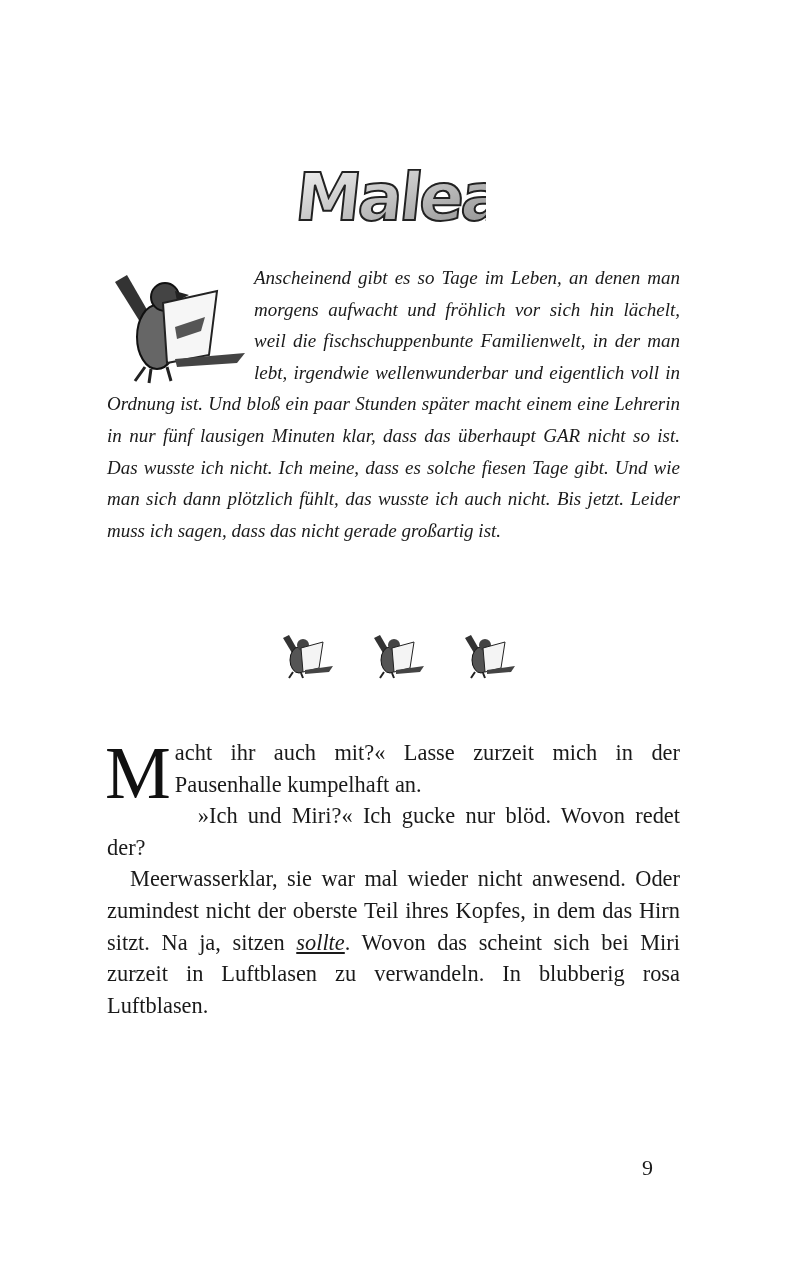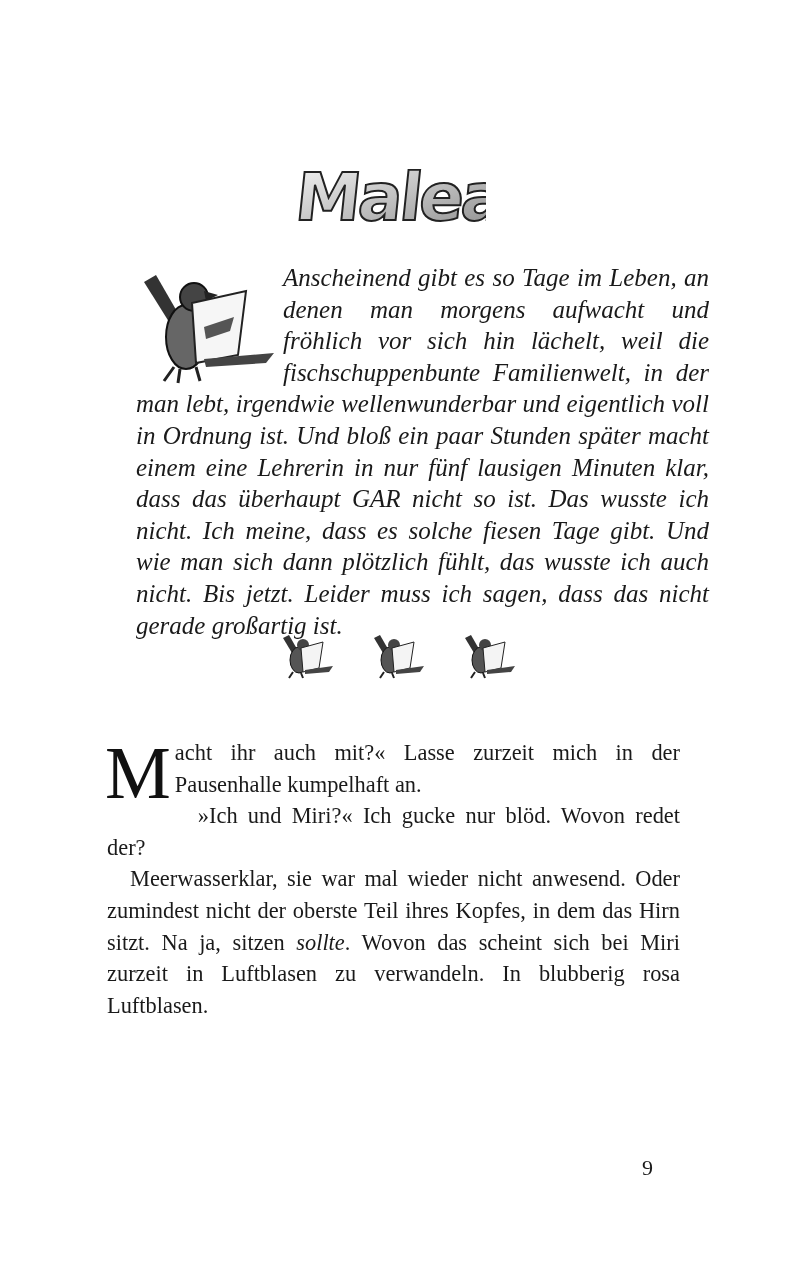--- a/index.html
+++ b/index.html
@@ -2,36 +2,36 @@
 <html><head>
 <meta charset="utf-8">
 <style>
   html, body { margin: 0; padding: 0; background: #ffffff; }
   body { width: 797px; height: 1270px; position: relative; overflow: hidden;
          font-family: "Liberation Serif", "DejaVu Serif", serif; color: #1a1a1a; }
 
   .chapter-title { position: absolute; left: 296px; top: 158px; width: 190px; height: 75px; }
 
   .intro { position: absolute; left: 107px; top: 262px; width: 573px;
-           font-style: italic; font-size: 25px; line-height: 31.6px; text-align: justify; margin-left: 29px; }
+           font-style: italic; font-size: 19px; line-height: 31.6px; text-align: justify; }
   .intro .bird-float { float: left; width: 143px; height: 120px; margin: 5px 6px 0 -2px; }
   .intro p { margin: 0; }
 
   .ornament { position: absolute; top: 630px; left: 277px; width: 240px; height: 50px;
               display: flex; justify-content: space-between; }
   .ornament .mini-bird { width: 58px; height: 50px; }
 
   .story { position: absolute; left: 107px; top: 737px; width: 573px;
            font-size: 22.4px; line-height: 31.6px; text-align: justify; }
   .story p { margin: 0; text-indent: 23px; }
   .story p.first { text-indent: 0; }
   .dropcap { float: left; font-size: 74px; line-height: 56px; height: 60px; margin: 8px 4px 0 -2px;
              font-family: "Liberation Serif", serif; color: #111; }
   .page-number { position: absolute; left: 642px; top: 1155px; font-size: 22px; }
-  em { font-style: italic; }
+  em { font-style: italic; text-decoration: underline; }
 </style>
 </head>
 <body>
 
 <svg class="chapter-title" viewBox="0 0 190 75">
   <defs>
     <linearGradient id="g1" x1="0" y1="0" x2="1" y2="1">
       <stop offset="0" stop-color="#f4f4f4"></stop>
         <stop offset="1" stop-color="#8a8a8a"></stop>
     </linearGradient>

